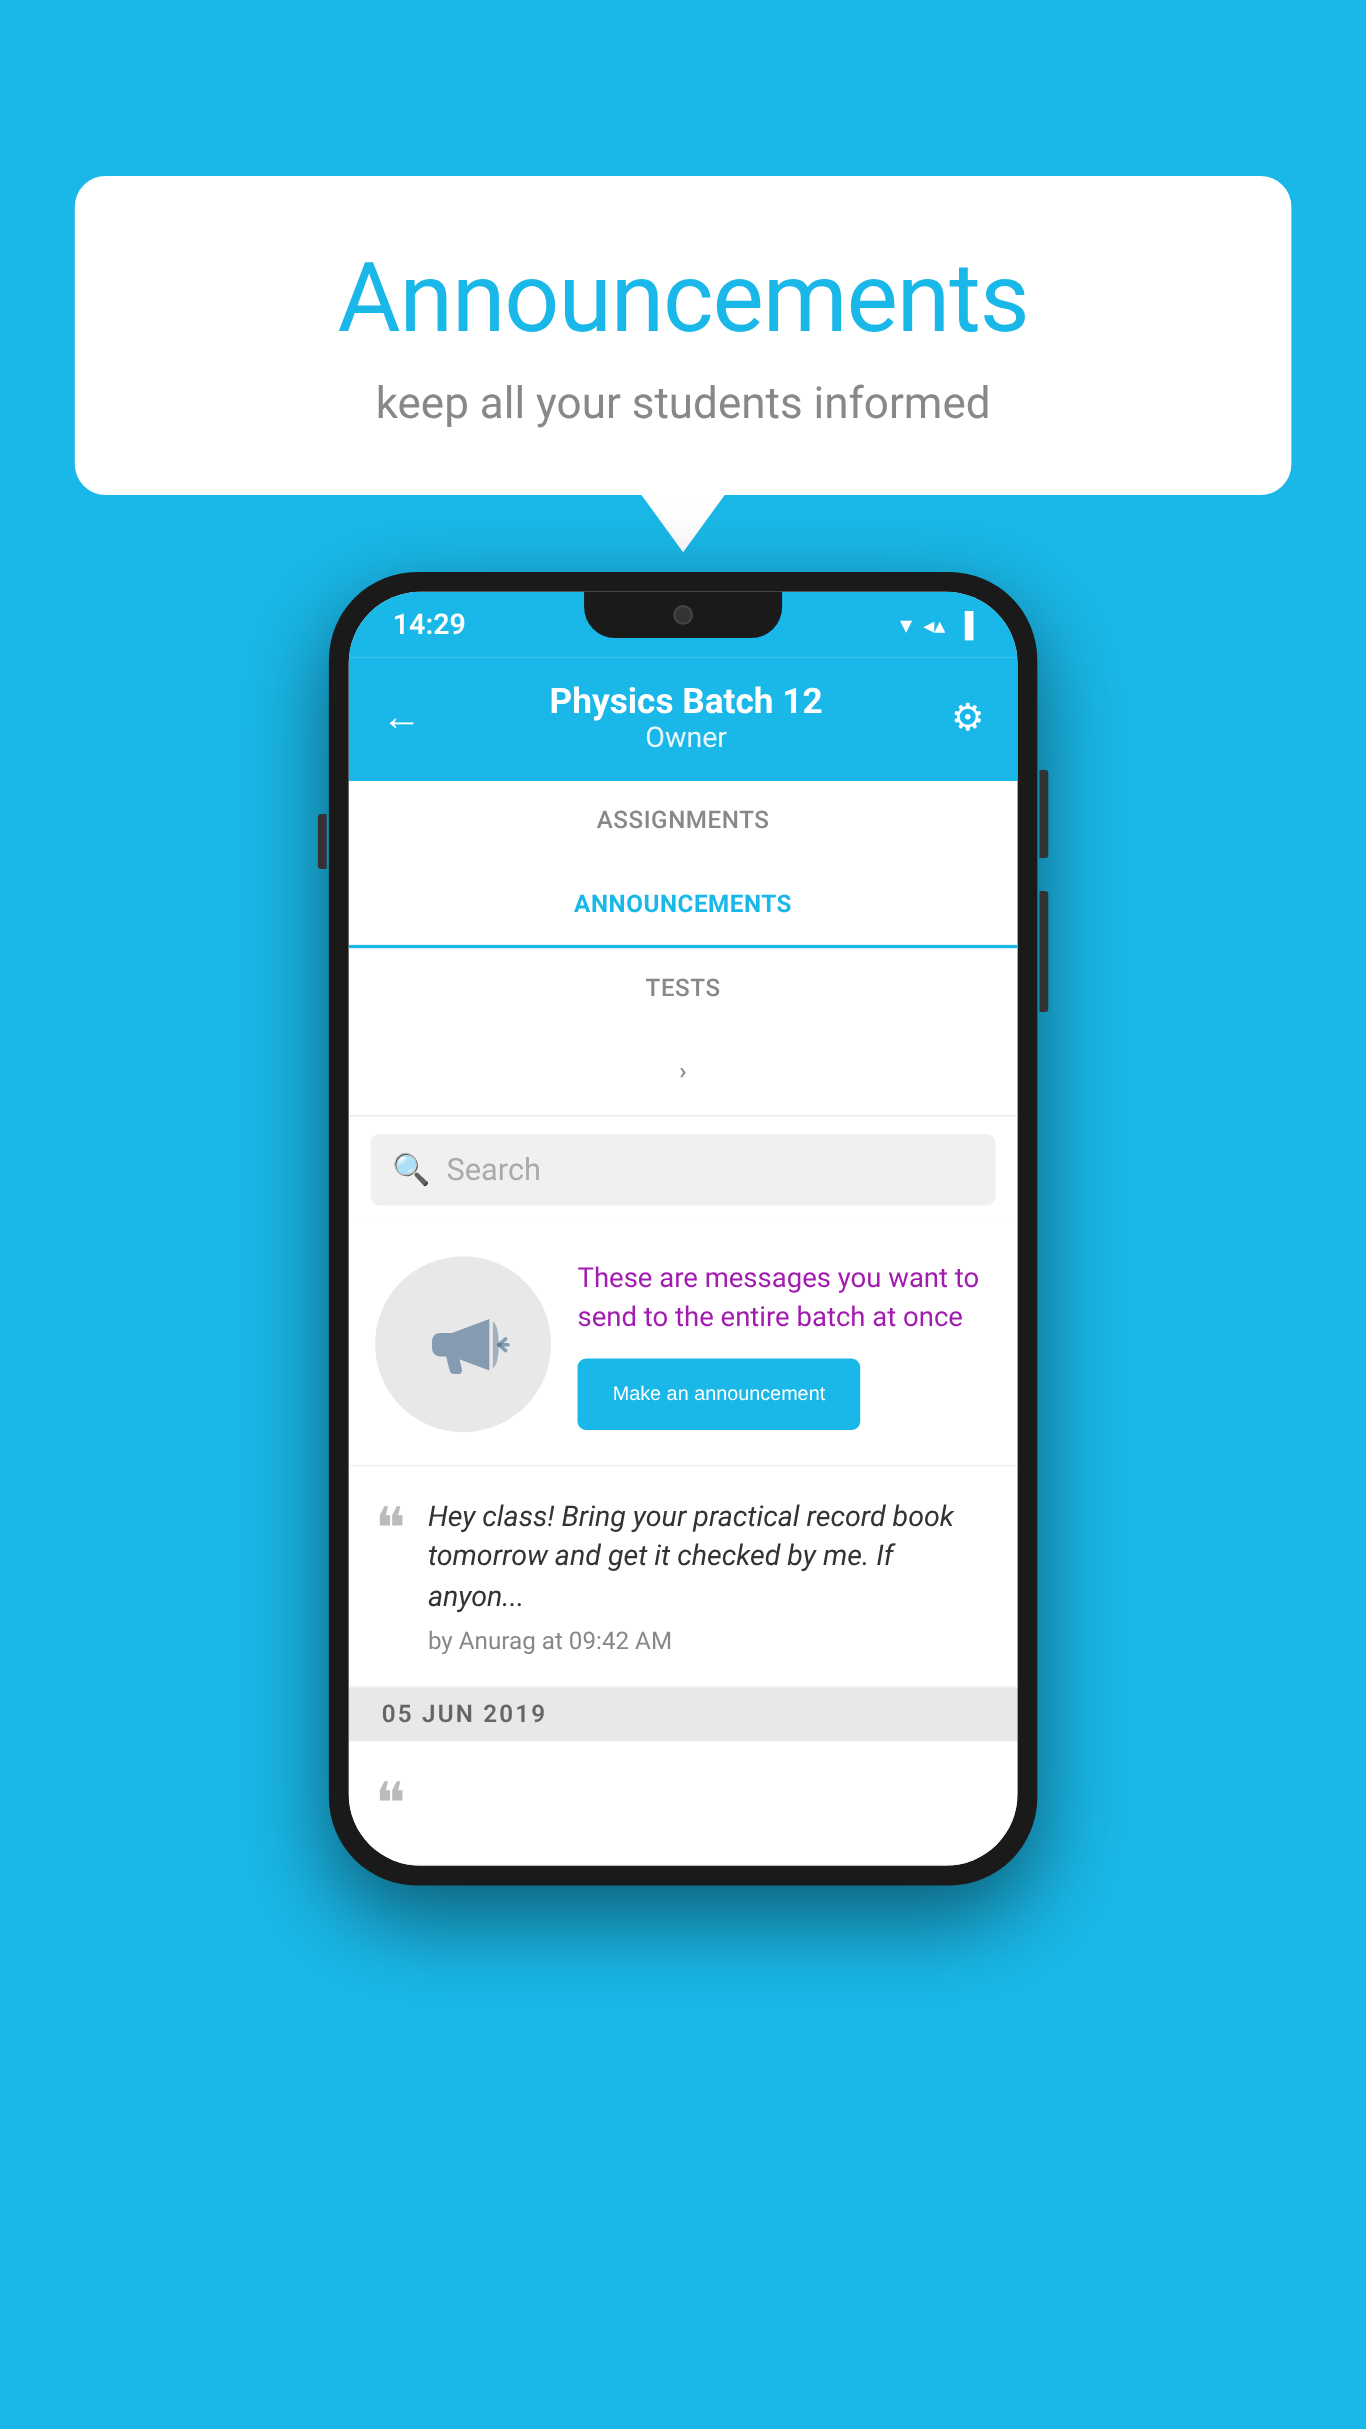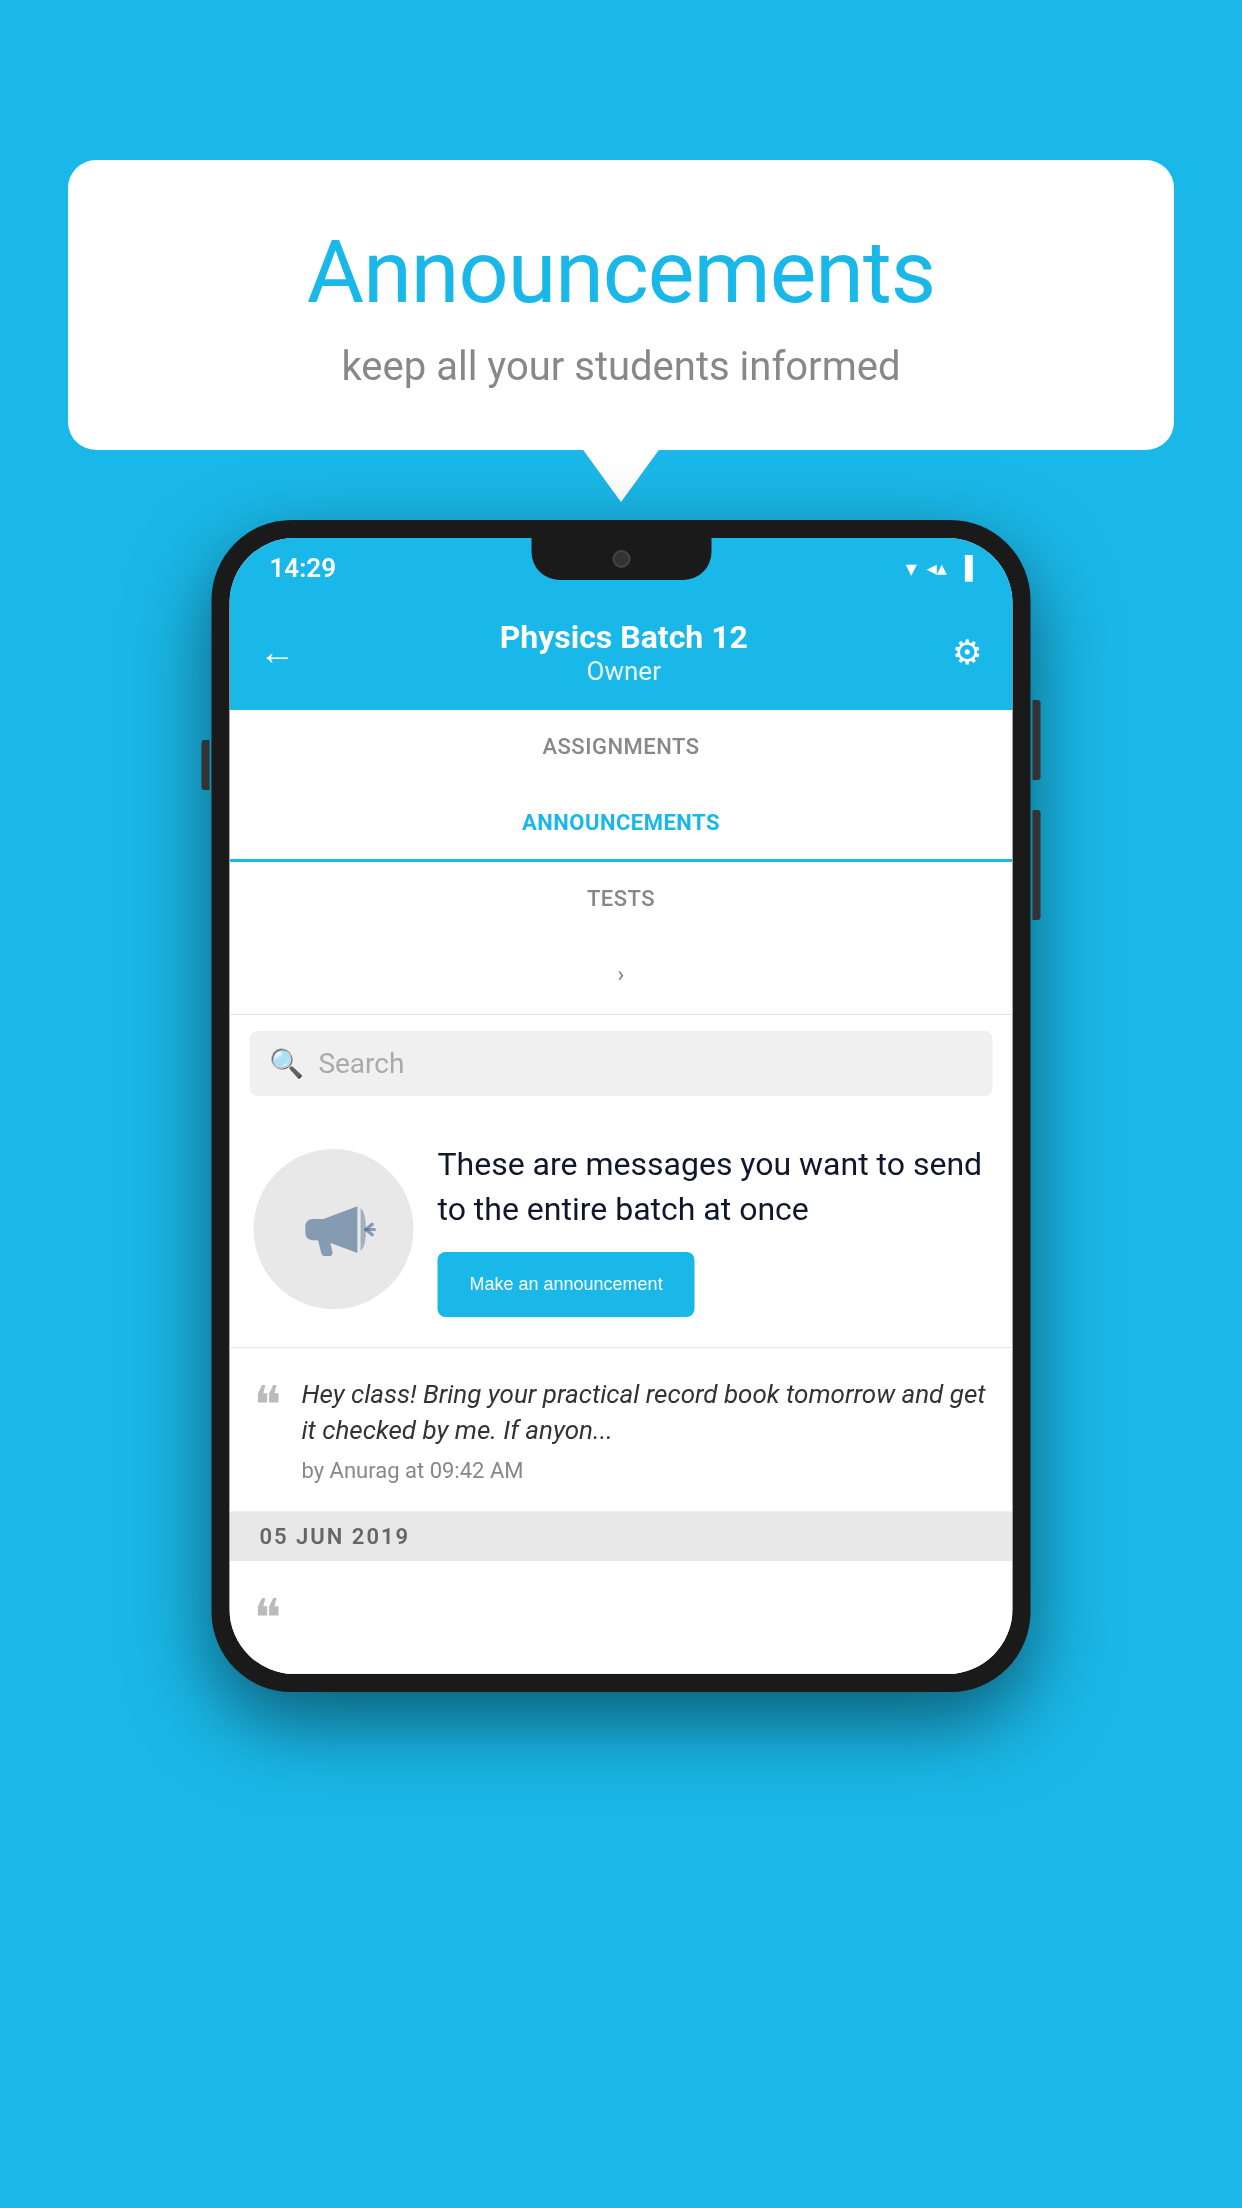--- a/index.html
+++ b/index.html
@@ -59,21 +59,21 @@
       color: #888;
       font-weight: 400;
     }
 
     
     .phone-container {
       position: absolute;
       top: 520px;
       left: 50%;
       transform: translateX(-50%);
-      width: 819px;
+      width: 644px;
     }
 
     .phone-frame {
       background: #1a1a1a;
       border-radius: 80px;
       padding: 18px;
       box-shadow: 0 30px 80px rgba(0,0,0,0.5);
       position: relative;
     }
 
@@ -257,22 +257,22 @@
     .megaphone-svg {
       width: 85px;
       height: 85px;
     }
 
     .promo-content {
       flex: 1;
     }
 
     .promo-text {
-      font-size: 32px;
-      color: #0f172a;
+      font-size: 25px;
+      color: #a21caf;
       line-height: 1.4;
       margin-bottom: 20px;
     }
 
     .make-announcement-btn {
       background: #1ab8e8;
       color: white;
       border: none;
       border-radius: 8px;
       padding: 22px 32px;

